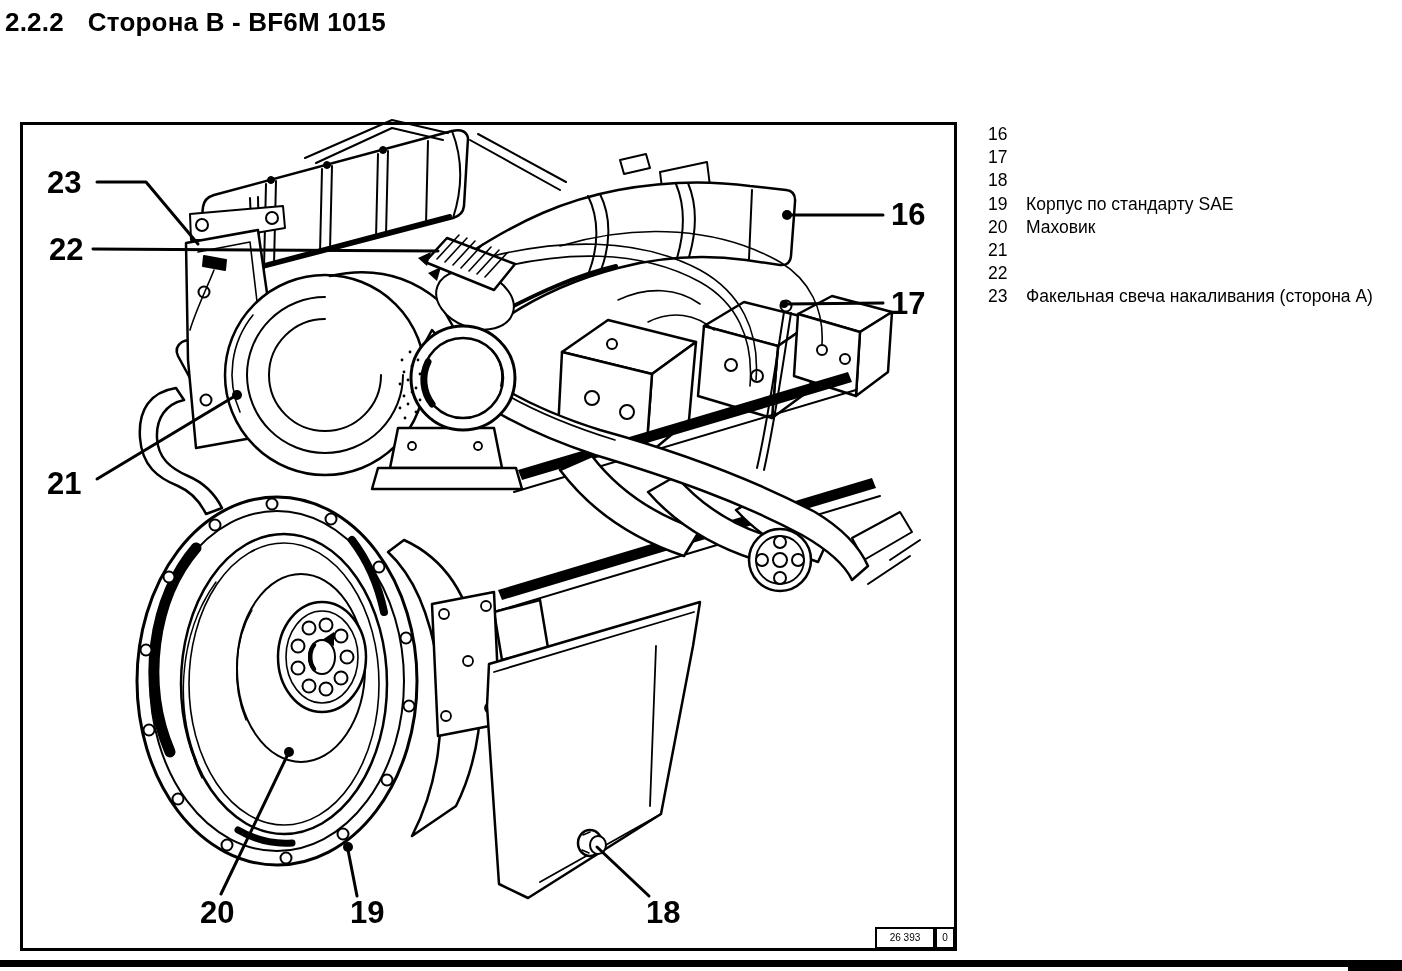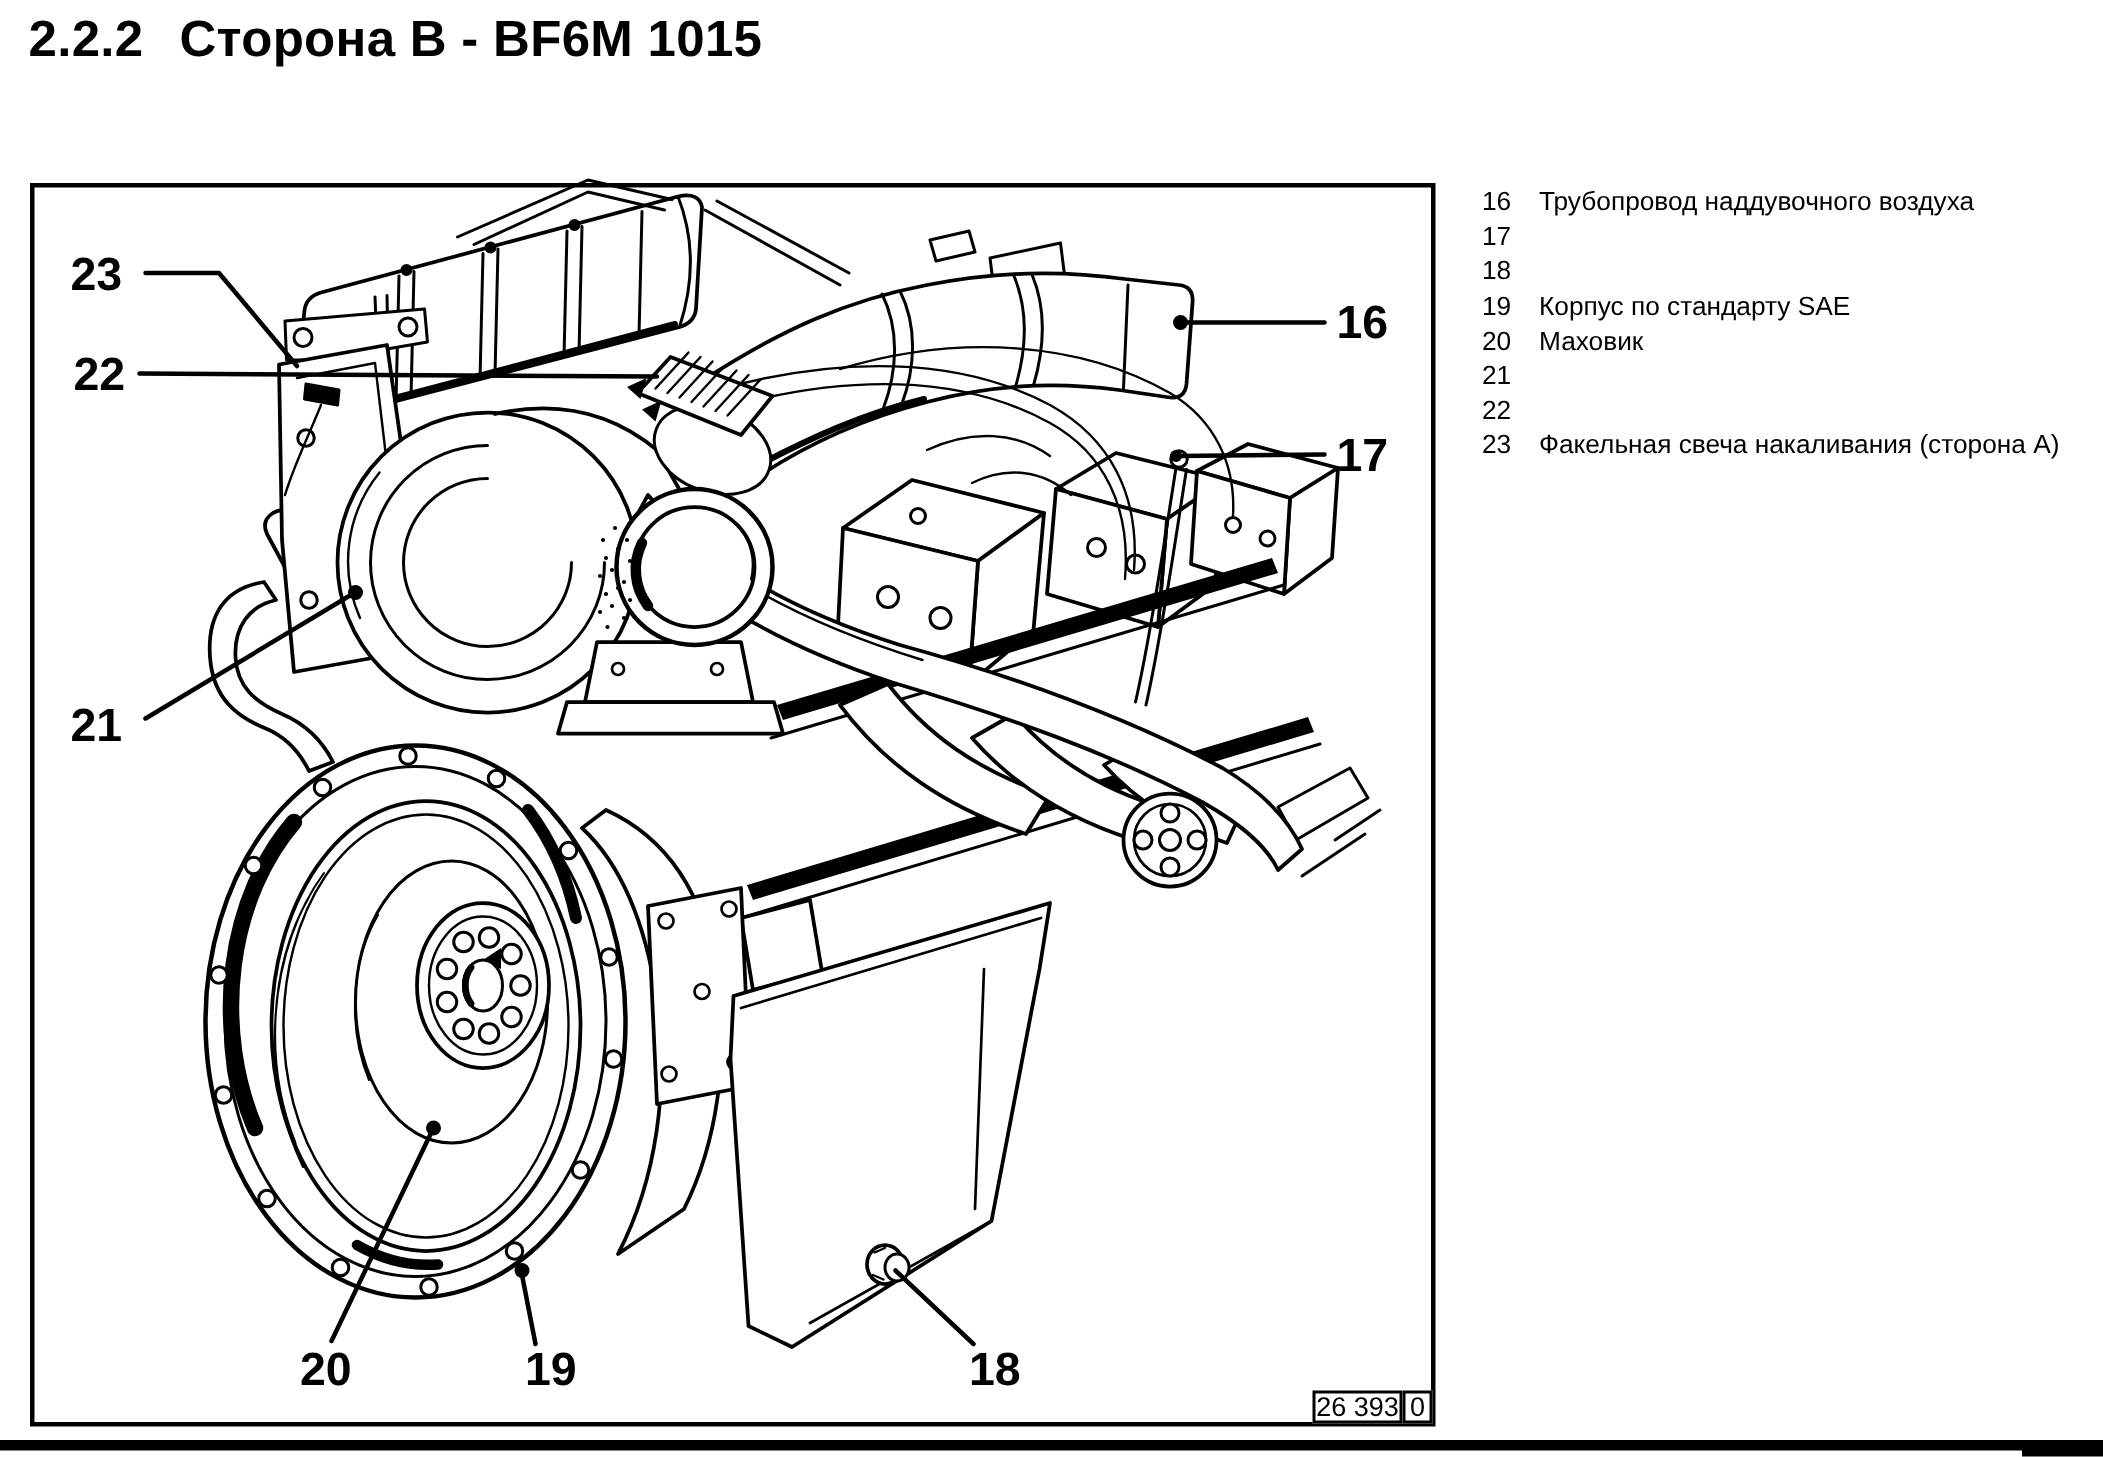--- a/index.html
+++ b/index.html
@@ -3,39 +3,39 @@
 <meta charset="utf-8">
 <style>
   html,body{margin:0;padding:0;}
   body{
     width:1402px;height:971px;position:relative;overflow:hidden;
     background:#fff;color:#000;
     font-family:"Liberation Sans","DejaVu Sans",sans-serif;
   }
   .abs{position:absolute;}
   
-  .title-row{left:19px;top:7px;font-size:34px;font-weight:bold;letter-spacing:.2px;white-space:nowrap;}
+  .title-row{left:5px;top:7px;font-size:26px;font-weight:bold;letter-spacing:.2px;white-space:nowrap;}
   .title-row .sec{margin-right:24px;}
   
   .figure-frame{
     left:20px;top:122px;width:937px;height:829px;
     border:3px solid #000;box-sizing:border-box;background:#fff;
   }
   
   svg.diagram{left:0;top:0;width:1402px;height:971px;pointer-events:none;}
   
   .callout{font-size:31px;font-weight:bold;line-height:1;white-space:nowrap;}
   
   .legend{left:988px;top:123px;width:404px;font-size:17.5px;line-height:23.2px;}
   .legend-row{display:flex;align-items:flex-start;}
   .legend-num{width:38px;flex:none;}
   .legend-text{white-space:pre-line;}
   
   .stamp{border:2px solid #000;box-sizing:border-box;background:#fff;
-         font-size:18px;text-align:center;line-height:18px;}
+         font-size:10px;text-align:center;line-height:18px;}
   .stamp-number{left:875px;top:927px;width:60px;height:22px;}
   .stamp-rev{left:935px;top:927px;width:20px;height:22px;}
   
   .edge-bar{left:0;top:960px;width:1402px;height:7px;background:#000;}
   .edge-bar2{left:1348px;top:960px;width:54px;height:11px;background:#000;}
 </style>
 </head>
 <body>
 
 <div class="abs title-row">
@@ -279,21 +279,20 @@
 <div class="abs callout" style="left:47px;top:468px">21</div>
 <div class="abs callout" style="left:891px;top:199px">16</div>
 <div class="abs callout" style="left:891px;top:288px">17</div>
 <div class="abs callout" style="left:200px;top:897px">20</div>
 <div class="abs callout" style="left:350px;top:897px">19</div>
 <div class="abs callout" style="left:646px;top:897px">18</div>
 
 <div class="abs legend">
   <div class="legend-row">
     <span class="legend-num">16</span>
-    <span class="legend-text">Трубопровод наддувочного воздуха</span>
   </div>
   <div class="legend-row">
     <span class="legend-num">17</span>
   </div>
   <div class="legend-row">
     <span class="legend-num">18</span>
   </div>
   <div class="legend-row">
     <span class="legend-num">19</span>
     <span class="legend-text">Корпус по стандарту SAE</span>

